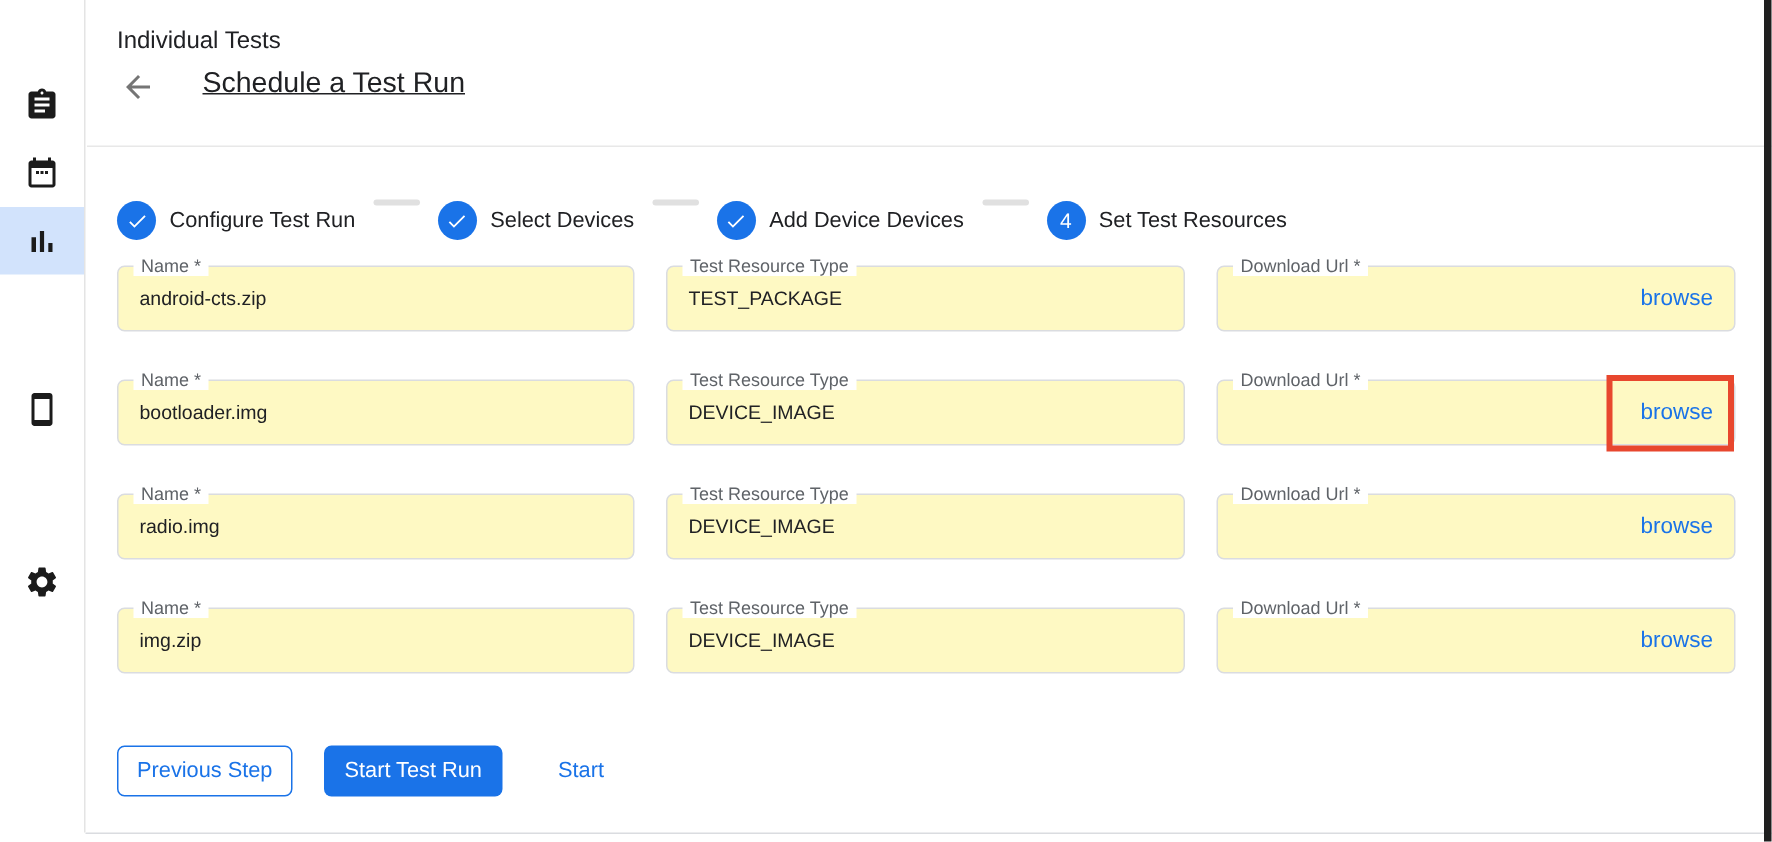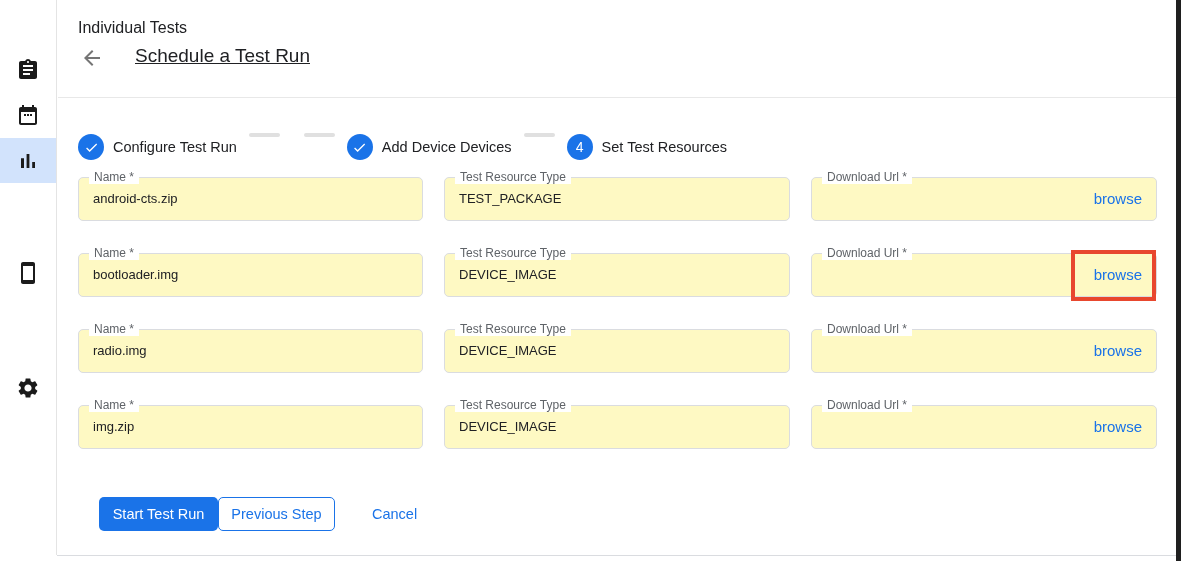--- a/index.html
+++ b/index.html
@@ -167,27 +167,35 @@
 <div class="stepper">
   <div class="step">
     <div class="step-circle">
       <svg viewBox="0 0 24 24">
           <path d="M9 16.17 4.83 12l-1.42 1.41L9 19 21 7l-1.41-1.41z"></path>
         </svg>
     </div>
     <div class="step-label">Configure Test Run</div>
   </div>
   <div class="step-connector"></div>
-  <div class="step-connector"></div>
   <div class="step">
     <div class="step-circle">
       <svg viewBox="0 0 24 24">
           <path d="M9 16.17 4.83 12l-1.42 1.41L9 19 21 7l-1.41-1.41z"></path>
         </svg>
     </div>
+    <div class="step-label">Select Devices</div>
+  </div>
+  <div class="step-connector"></div>
+  <div class="step">
+    <div class="step-circle">
+      <svg viewBox="0 0 24 24">
+          <path d="M9 16.17 4.83 12l-1.42 1.41L9 19 21 7l-1.41-1.41z"></path>
+        </svg>
+    </div>
     <div class="step-label">Add Device Devices</div>
   </div>
   <div class="step-connector"></div>
   <div class="step">
     <div class="step-circle">4</div>
     <div class="step-label">Set Test Resources</div>
   </div>
 </div>
 
 <div class="form">
@@ -252,19 +260,19 @@
     <div class="field url">
       <span class="field-label">Download Url *</span>
       <div class="field-value"></div>
       <span class="browse-link">browse</span>
     </div>
   </div>
 
 </div>
 
 <div class="footer">
+  <button class="btn btn-outline">Previous Step</button>
   <button class="btn btn-filled">Start Test Run</button>
-  <button class="btn btn-outline">Previous Step</button>
-  <button class="btn btn-text">Cancel</button>
+  <button class="btn btn-text">Start</button>
 </div>
 
 <div class="bottom-divider"></div>
 <div class="right-edge"></div>
 
 </body></html>

